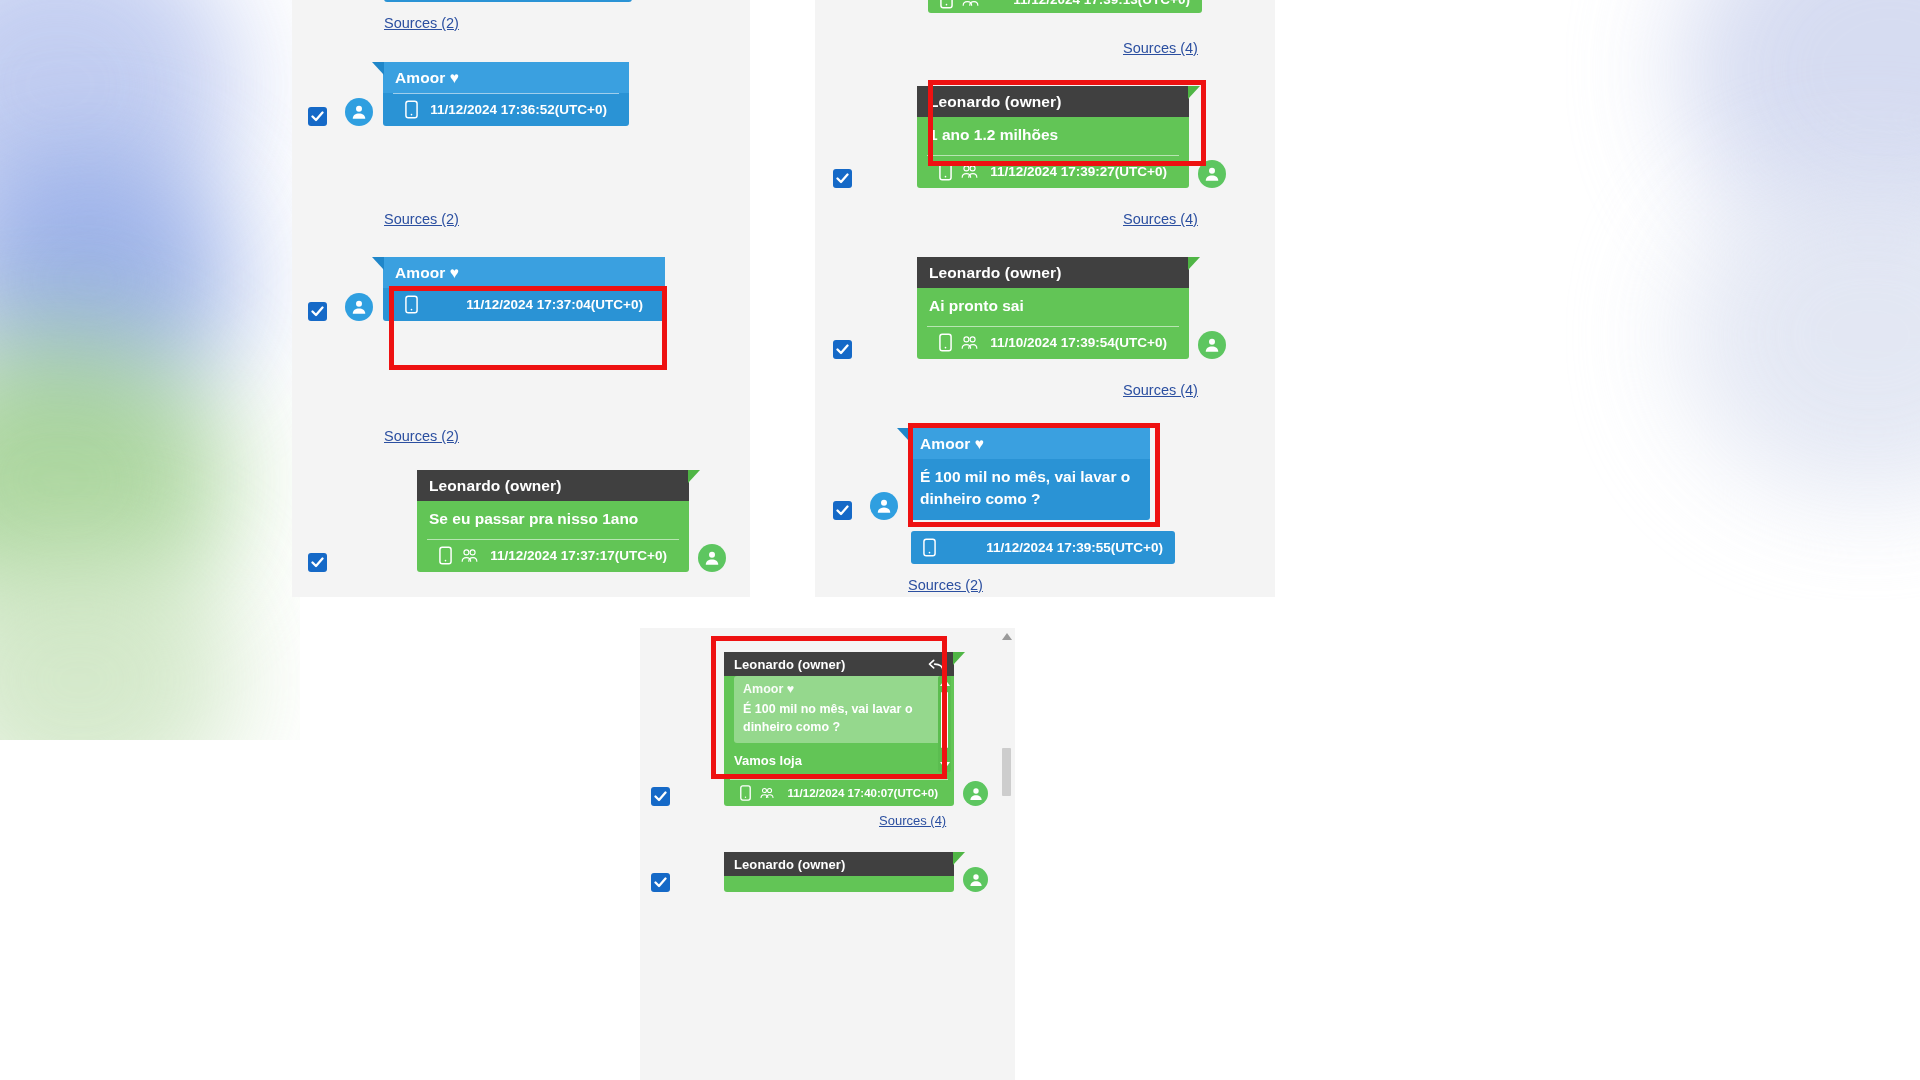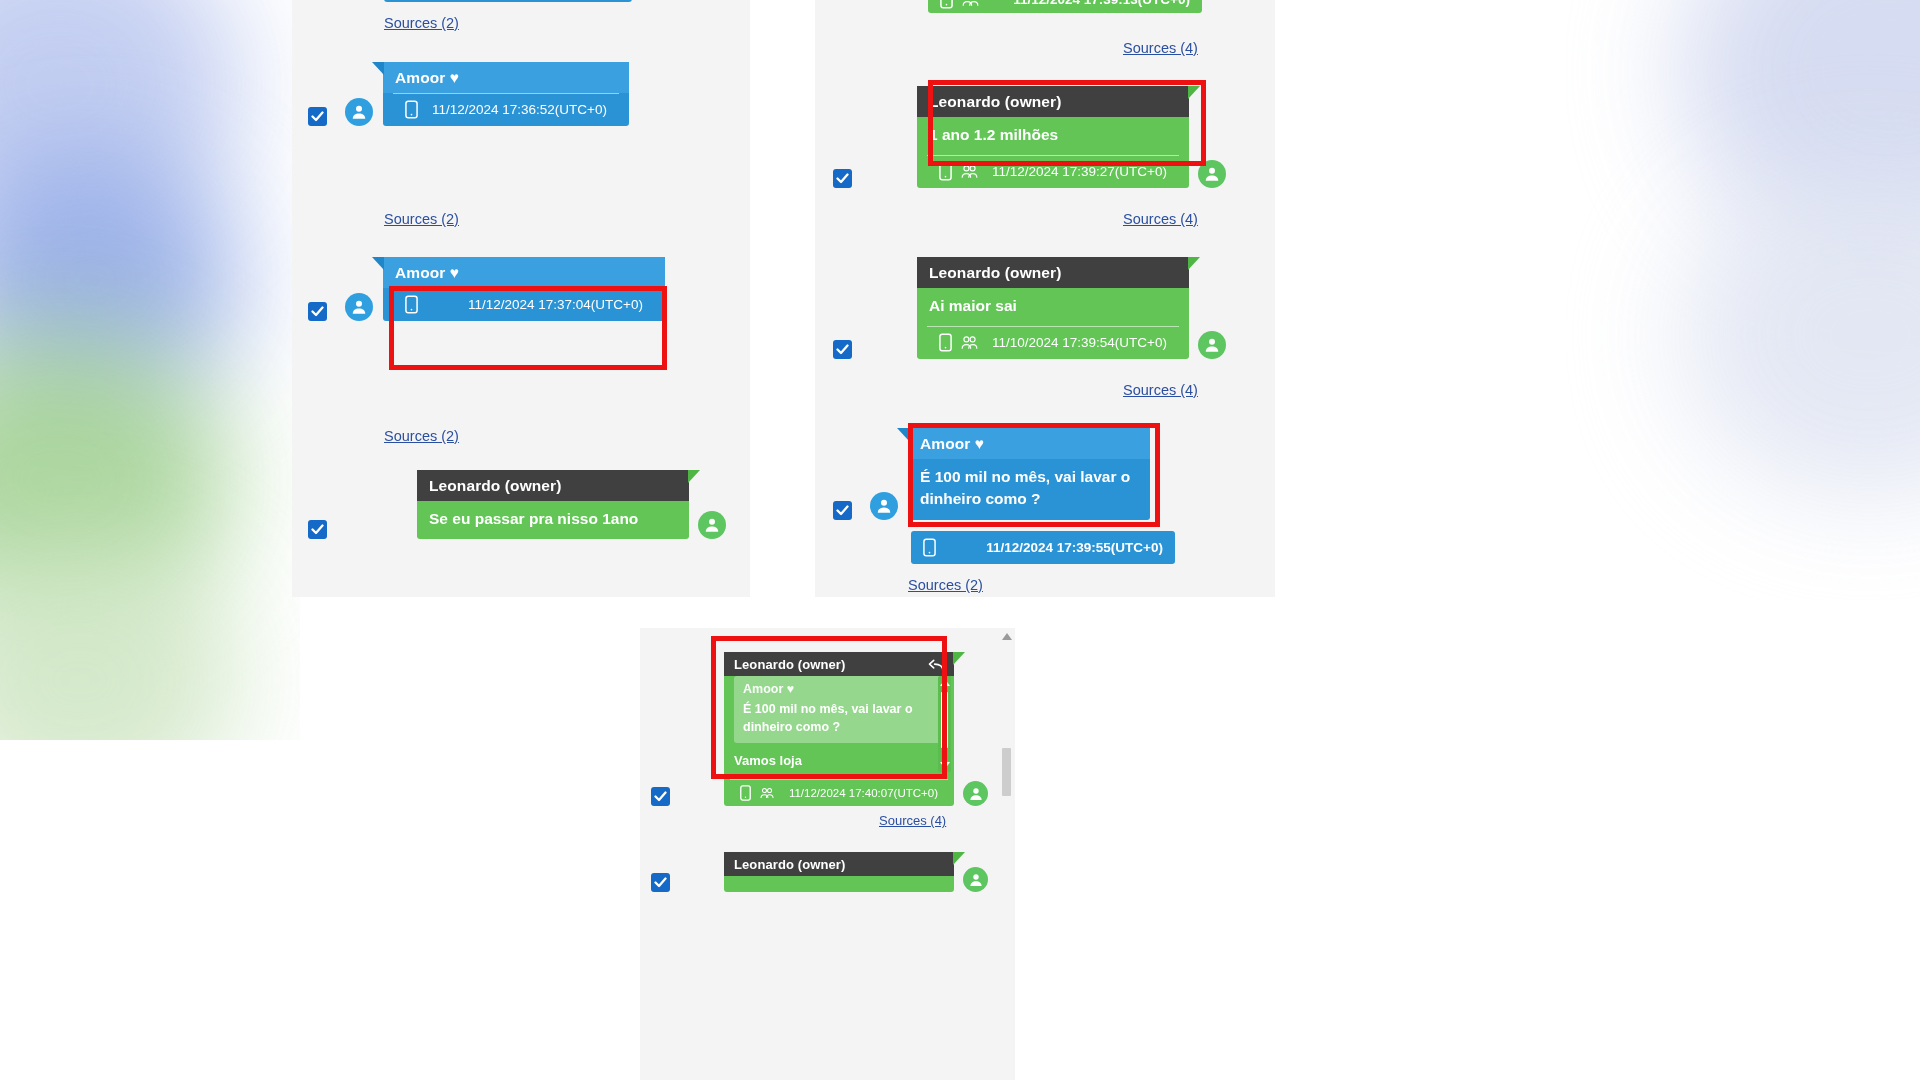--- a/index.html
+++ b/index.html
@@ -51,21 +51,21 @@
     letter-spacing:.1px;
   }
   .bubble.blue .hdr{background:#3aa0e0;}
   .bubble.green .hdr{background:#404040;}
   .bubble .body{
     padding:7px 12px 9px 12px;font-size:15.5px;font-weight:bold;color:#ffffff;
     line-height:1.45;
   }
   .bubble .foot{
     display:flex;align-items:center;gap:8px;
-    padding:6px 12px 7px 12px;font-size:13.5px;font-weight:normal;color:#ffffff;
+    padding:6px 12px 7px 12px;font-size:13.5px;font-weight:bold;color:#ffffff;
     border-top:1px solid rgba(255,255,255,.55);
     margin:0 10px;
   }
   .bubble .foot .ts{margin-left:auto;}
   
   .tail-left{
     position:absolute;left:-11px;top:0;width:0;height:0;
     border-top:0 solid transparent;
     border-right:12px solid #1f86c9;
     border-bottom:13px solid transparent;
@@ -182,20 +182,33 @@
 <div class="msg-row" style="left:308px;top:470px;">
   <div class="chk">
     <svg width="13" height="13" viewBox="0 0 13 13">
         <path d="M1.5 6.5 L5 10 L11.5 2.5" stroke="#fff" stroke-width="2.3" fill="none" stroke-linecap="round" stroke-linejoin="round"></path>
       </svg>
   </div>
   <div class="bubble green" style="margin-left:90px;width:272px;">
     <div class="tail-right"></div>
     <div class="hdr">Leonardo (owner)</div>
     <div class="body">Se eu passar pra nisso 1ano</div>
+    <div class="foot">
+      <svg width="13" height="19" viewBox="0 0 14 20" fill="none" stroke="#fff" stroke-width="1.6">
+          <rect x="1" y="1" width="12" height="18" rx="2.5"></rect>
+          <circle cx="7" cy="15.5" r="0.9" fill="#fff" stroke="none"></circle>
+        </svg>
+      <svg width="19" height="17" viewBox="0 0 24 22" fill="none" stroke="#fff" stroke-width="1.5">
+          <circle cx="8" cy="7" r="3.2"></circle>
+          <circle cx="16" cy="7" r="3.2"></circle>
+          <path d="M2.5 19c0-3.4 2.6-5.2 5.5-5.2s5.5 1.8 5.5 5.2"></path>
+          <path d="M11 19c0-3.4 2.6-5.2 5.5-5.2s5 1.8 5 5.2"></path>
+        </svg>
+      <span class="ts">11/12/2024 17:37:17(UTC+0)</span>
+    </div>
   </div>
   <div class="avatar green" style="margin-left:9px;">
     <svg width="20" height="20" viewBox="0 0 24 24" fill="#fff">
         <circle cx="12" cy="8" r="3.6"></circle>
         <path d="M4.5 20c0-4.1 3.4-6.3 7.5-6.3s7.5 2.2 7.5 6.3z"></path>
       </svg>
   </div>
 </div>
 
 <div class="panel" id="panel-right"></div>
@@ -253,21 +266,21 @@
 
 <div class="msg-row" style="left:833px;top:257px;">
   <div class="chk">
     <svg width="13" height="13" viewBox="0 0 13 13">
         <path d="M1.5 6.5 L5 10 L11.5 2.5" stroke="#fff" stroke-width="2.3" fill="none" stroke-linecap="round" stroke-linejoin="round"></path>
       </svg>
   </div>
   <div class="bubble green" style="margin-left:65px;width:272px;">
     <div class="tail-right"></div>
     <div class="hdr">Leonardo (owner)</div>
-    <div class="body">Ai maior sai</div>
+    <div class="body">Ai pronto sai</div>
     <div class="foot">
       <svg width="13" height="19" viewBox="0 0 14 20" fill="none" stroke="#fff" stroke-width="1.6">
           <rect x="1" y="1" width="12" height="18" rx="2.5"></rect>
           <circle cx="7" cy="15.5" r="0.9" fill="#fff" stroke="none"></circle>
         </svg>
       <svg width="19" height="17" viewBox="0 0 24 22" fill="none" stroke="#fff" stroke-width="1.5">
           <circle cx="8" cy="7" r="3.2"></circle>
           <circle cx="16" cy="7" r="3.2"></circle>
           <path d="M2.5 19c0-3.4 2.6-5.2 5.5-5.2s5.5 1.8 5.5 5.2"></path>
           <path d="M11 19c0-3.4 2.6-5.2 5.5-5.2s5 1.8 5 5.2"></path>

